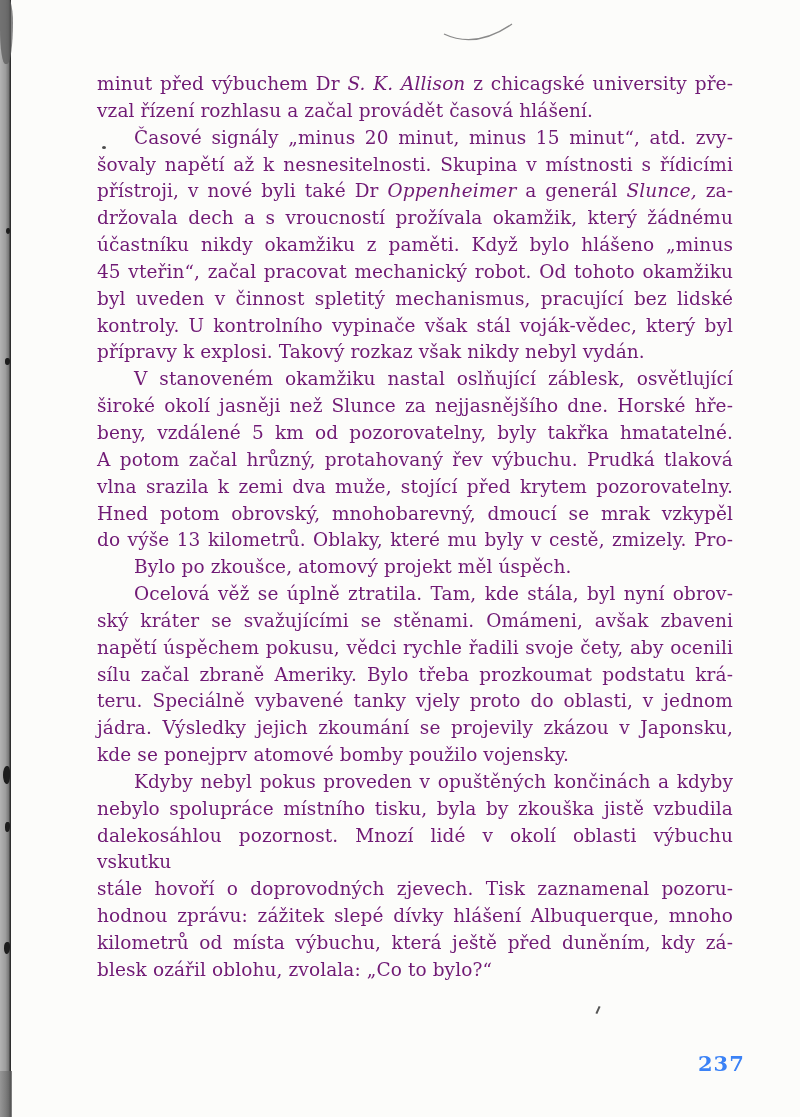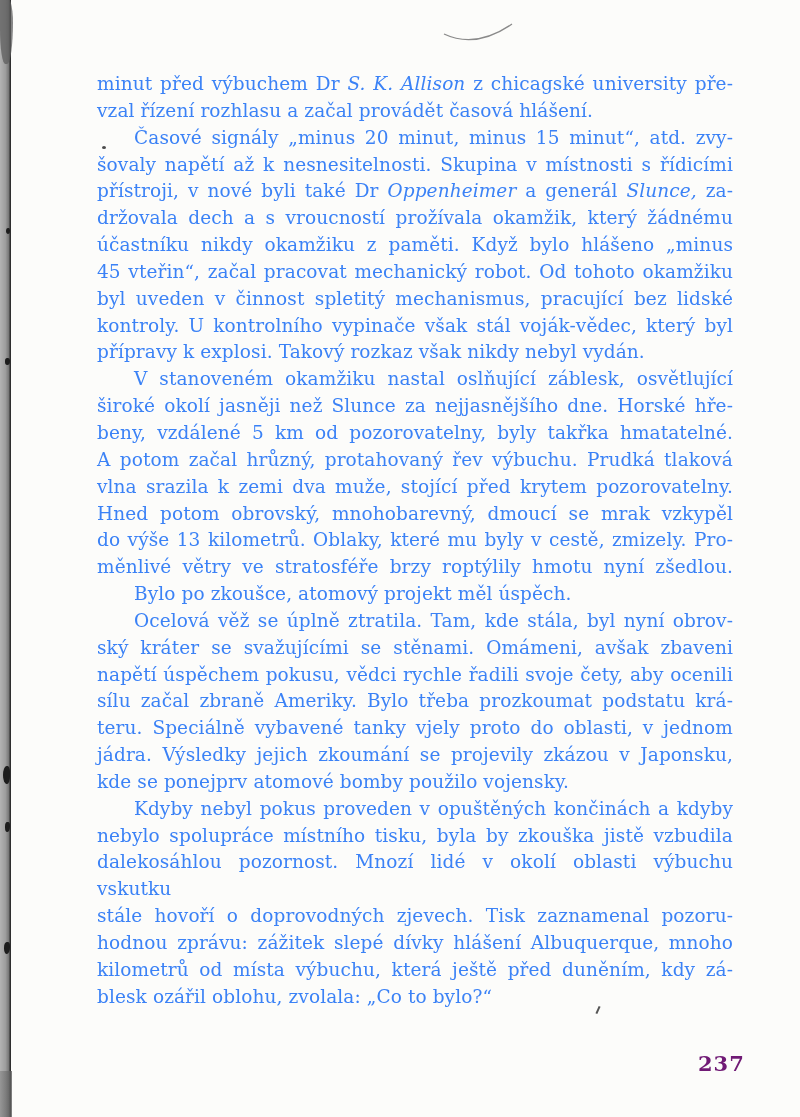--- a/index.html
+++ b/index.html
@@ -51,21 +51,21 @@
   }
 
   
   .page-text {
     position: absolute;
     left: 97px;
     top: 71px;
     width: 636px;
     font-size: 18.5px;
     line-height: 26.85px;
-    color: #3b82f6;
+    color: #701a75;
     letter-spacing: 0.1px;
   }
   .page-text .line {
     text-align: justify;
     text-align-last: left;
     white-space: normal;
   }
   .page-text .line.just {
     text-align-last: justify;
   }
@@ -75,21 +75,21 @@
   .page-text .it {
     font-style: italic;
   }
 
   .page-number {
     position: absolute;
     left: 698px;
     top: 1051px;
     font-size: 21px;
     font-weight: bold;
-    color: #701a75;
+    color: #3b82f6;
     letter-spacing: 1px;
   }
 
   .artifact-dot {
     position: absolute;
     left: 102px;
     top: 146px;
     width: 4px; height: 3px;
     background: #4b4b4b;
     border-radius: 50%;
@@ -137,21 +137,20 @@
       <div class="line just"><span>byl uveden v činnost spletitý mechanismus, pracující bez lidské</span></div>
       <div class="line just"><span>kontroly. U kontrolního vypinače však stál voják-vědec, který byl</span></div>
       <div class="line"><span>přípravy k explosi. Takový rozkaz však nikdy nebyl vydán.</span></div>
       <div class="line indent just"><span>V stanoveném okamžiku nastal oslňující záblesk, osvětlující</span></div>
       <div class="line just"><span>široké okolí jasněji než Slunce za nejjasnějšího dne. Horské hře-</span></div>
       <div class="line just"><span>beny, vzdálené 5 km od pozorovatelny, byly takřka hmatatelné.</span></div>
       <div class="line just"><span>A potom začal hrůzný, protahovaný řev výbuchu. Prudká tlaková</span></div>
       <div class="line just"><span>vlna srazila k zemi dva muže, stojící před krytem pozorovatelny.</span></div>
       <div class="line just"><span>Hned potom obrovský, mnohobarevný, dmoucí se mrak vzkypěl</span></div>
       <div class="line just"><span>do výše 13 kilometrů. Oblaky, které mu byly v cestě, zmizely. Pro-</span></div>
-      <div class="line just"><span>měnlivé větry ve stratosféře brzy roptýlily hmotu nyní zšedlou.</span></div>
       <div class="line indent"><span>Bylo po zkoušce, atomový projekt měl úspěch.</span></div>
       <div class="line indent just"><span>Ocelová věž se úplně ztratila. Tam, kde stála, byl nyní obrov-</span></div>
       <div class="line just"><span>ský kráter se svažujícími se stěnami. Omámeni, avšak zbaveni</span></div>
       <div class="line just"><span>napětí úspěchem pokusu, vědci rychle řadili svoje čety, aby ocenili</span></div>
       <div class="line just"><span>sílu začal zbraně Ameriky. Bylo třeba prozkoumat podstatu krá-</span></div>
       <div class="line just"><span>teru. Speciálně vybavené tanky vjely proto do oblasti, v jednom</span></div>
       <div class="line just"><span>jádra. Výsledky jejich zkoumání se projevily zkázou v Japonsku,</span></div>
       <div class="line"><span>kde se ponejprv atomové bomby použilo vojensky.</span></div>
       <div class="line indent just"><span>Kdyby nebyl pokus proveden v opuštěných končinách a kdyby</span></div>
       <div class="line just"><span>nebylo spolupráce místního tisku, byla by zkouška jistě vzbudila</span></div>

